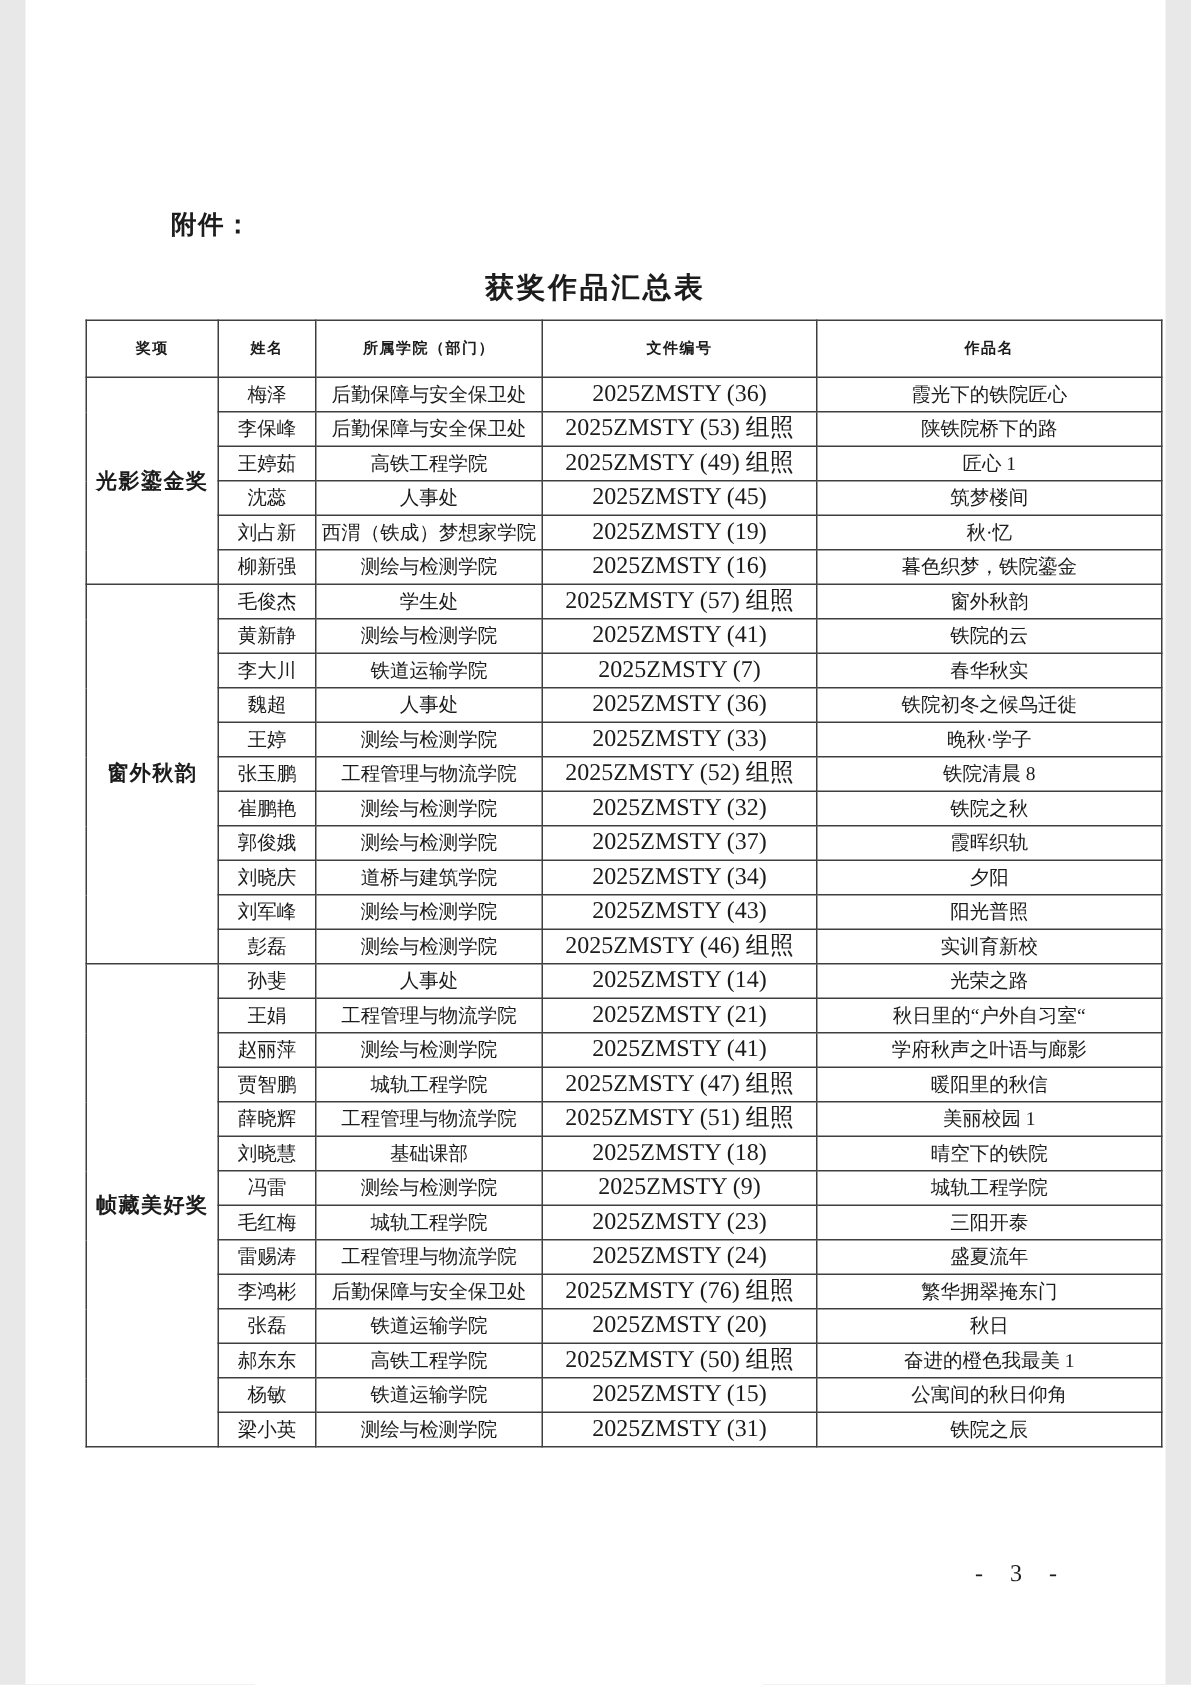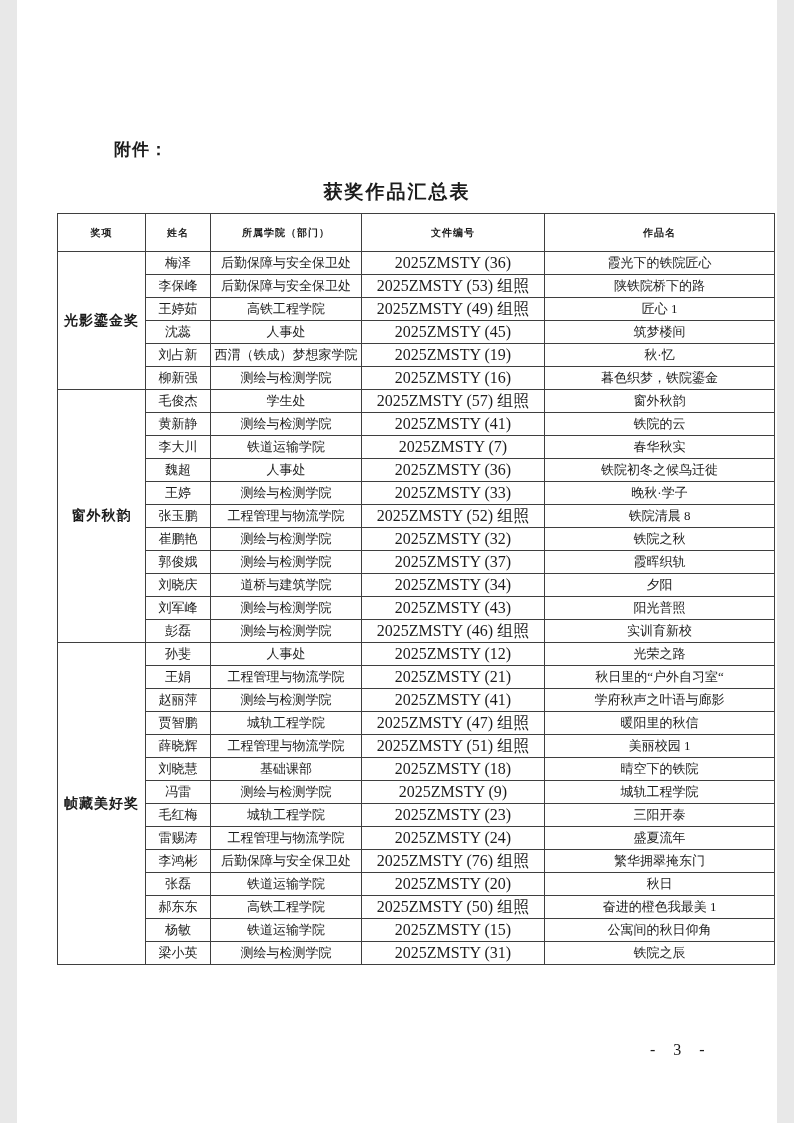--- a/index.html
+++ b/index.html
@@ -205,21 +205,21 @@
         <tr>
           <td class="name-cell">彭磊</td>
           <td class="dept-cell">测绘与检测学院</td>
           <td class="file-cell">2025ZMSTY (46) 组照</td>
           <td class="work-cell">实训育新校</td>
         </tr>
         <tr>
           <td rowspan="14" class="award-cell">帧藏美好奖</td>
           <td class="name-cell">孙斐</td>
           <td class="dept-cell">人事处</td>
-          <td class="file-cell">2025ZMSTY (12)</td>
+          <td class="file-cell">2025ZMSTY (14)</td>
           <td class="work-cell">光荣之路</td>
         </tr>
         <tr>
           <td class="name-cell">王娟</td>
           <td class="dept-cell">工程管理与物流学院</td>
           <td class="file-cell">2025ZMSTY (21)</td>
           <td class="work-cell">秋日里的“户外自习室“</td>
         </tr>
         <tr>
           <td class="name-cell">赵丽萍</td>

